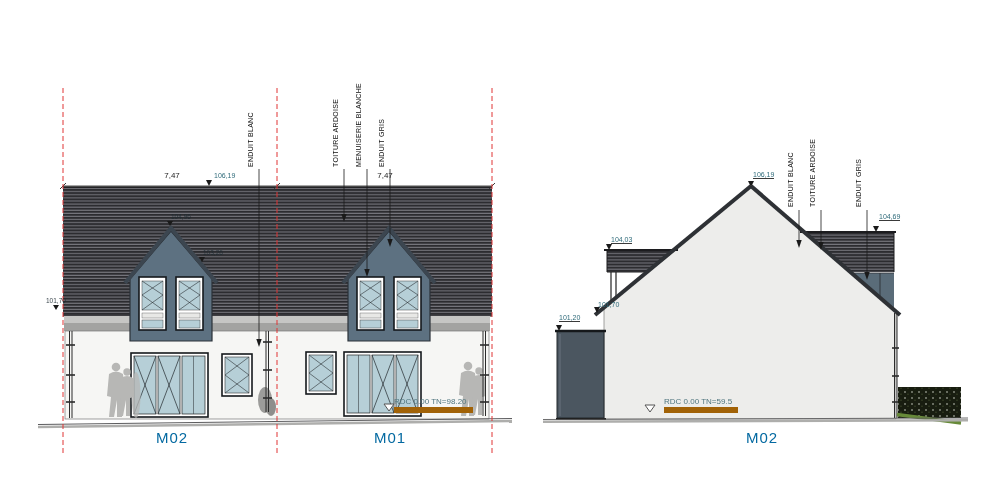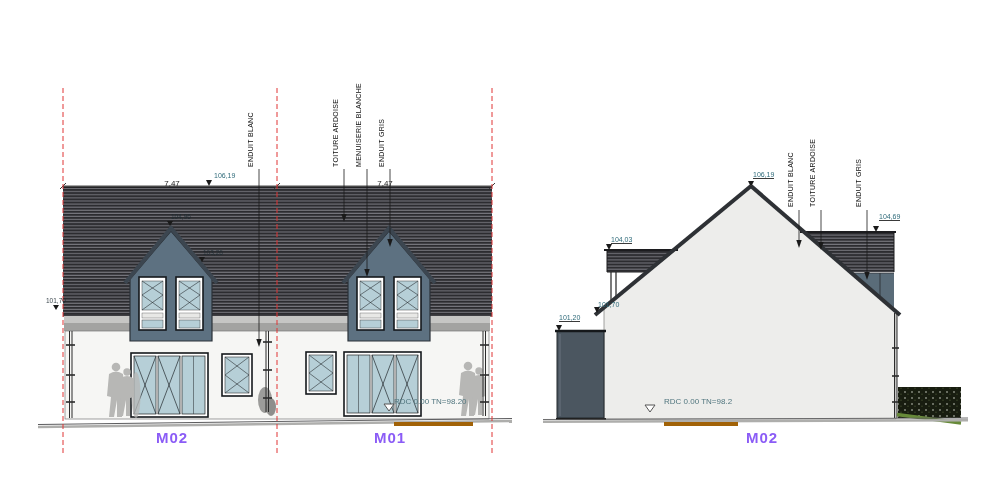--- a/index.html
+++ b/index.html
@@ -1,25 +1,25 @@
 <!DOCTYPE html>
 <html><head>
 <meta charset="utf-8">
 <style>
   html,body{margin:0;padding:0;background:#ffffff;}
   .sheet{position:relative;width:990px;height:500px;background:#ffffff;overflow:hidden;
          font-family:"Liberation Sans",sans-serif;}
   svg{position:absolute;display:block;}
-  .dim{position:absolute;font-size:8px;color:#222;text-align:center;margin-top:8px;}
+  .dim{position:absolute;font-size:8px;color:#222;text-align:center;}
   .lvl{position:absolute;font-size:7px;color:#2f6b7a;white-space:nowrap;}
   .ul{border-bottom:1px solid #3a3a3a;padding-bottom:0px;}
   .lvl-dark{position:absolute;font-size:6.5px;color:#1d2b32;white-space:nowrap;opacity:.9;}
   .rdc{position:absolute;font-size:8px;color:#51767f;white-space:nowrap;
-       border-bottom:4px solid #a16207;padding:0 6px 16px 0;}
-  .unit{position:absolute;font-size:15px;font-weight:bold;color:#8b5cf6;
+       border-bottom:6px solid #a16207;padding:0 6px 1px 0;}
+  .unit{position:absolute;font-size:15px;font-weight:normal;color:#0369a1;
         width:60px;text-align:center;letter-spacing:1px;}
   .vtext{position:absolute;font-size:7px;color:#101010;white-space:nowrap;
          letter-spacing:.3px;transform:rotate(-90deg);transform-origin:0 100%;height:8px;line-height:8px;}
 </style>
 </head>
 <body>
 
 <div class="sheet">
 
   <svg style="left:38px;top:60px" width="480" height="400" viewBox="38 60 480 400">
@@ -274,20 +274,20 @@
   <div class="vtext" style="left:255px;top:159px;">ENDUIT BLANC</div>
   <div class="vtext" style="left:340px;top:159px;">TOITURE ARDOISE</div>
   <div class="vtext" style="left:363px;top:159px;">MENUISERIE BLANCHE</div>
   <div class="vtext" style="left:386px;top:159px;">ENDUIT GRIS</div>
 
   <div class="lvl ul" style="left:753px;top:171px;">106,19</div>
   <div class="lvl ul" style="left:611px;top:236px;">104,03</div>
   <div class="lvl" style="left:598px;top:301px;">101,70</div>
   <div class="lvl ul" style="left:559px;top:314px;">101,20</div>
   <div class="lvl ul" style="left:879px;top:213px;">104,69</div>
-  <div class="rdc" style="left:664px;top:397px;">RDC 0.00 TN=98.2</div>
+  <div class="rdc" style="left:664px;top:397px;">RDC 0.00 TN=59.5</div>
   <div class="unit" style="left:732px;top:429px;">M02</div>
 
   <div class="vtext" style="left:795px;top:199px;">ENDUIT BLANC</div>
   <div class="vtext" style="left:817px;top:199px;">TOITURE ARDOISE</div>
   <div class="vtext" style="left:863px;top:199px;">ENDUIT GRIS</div>
 
 </div>
 
 </body></html>

